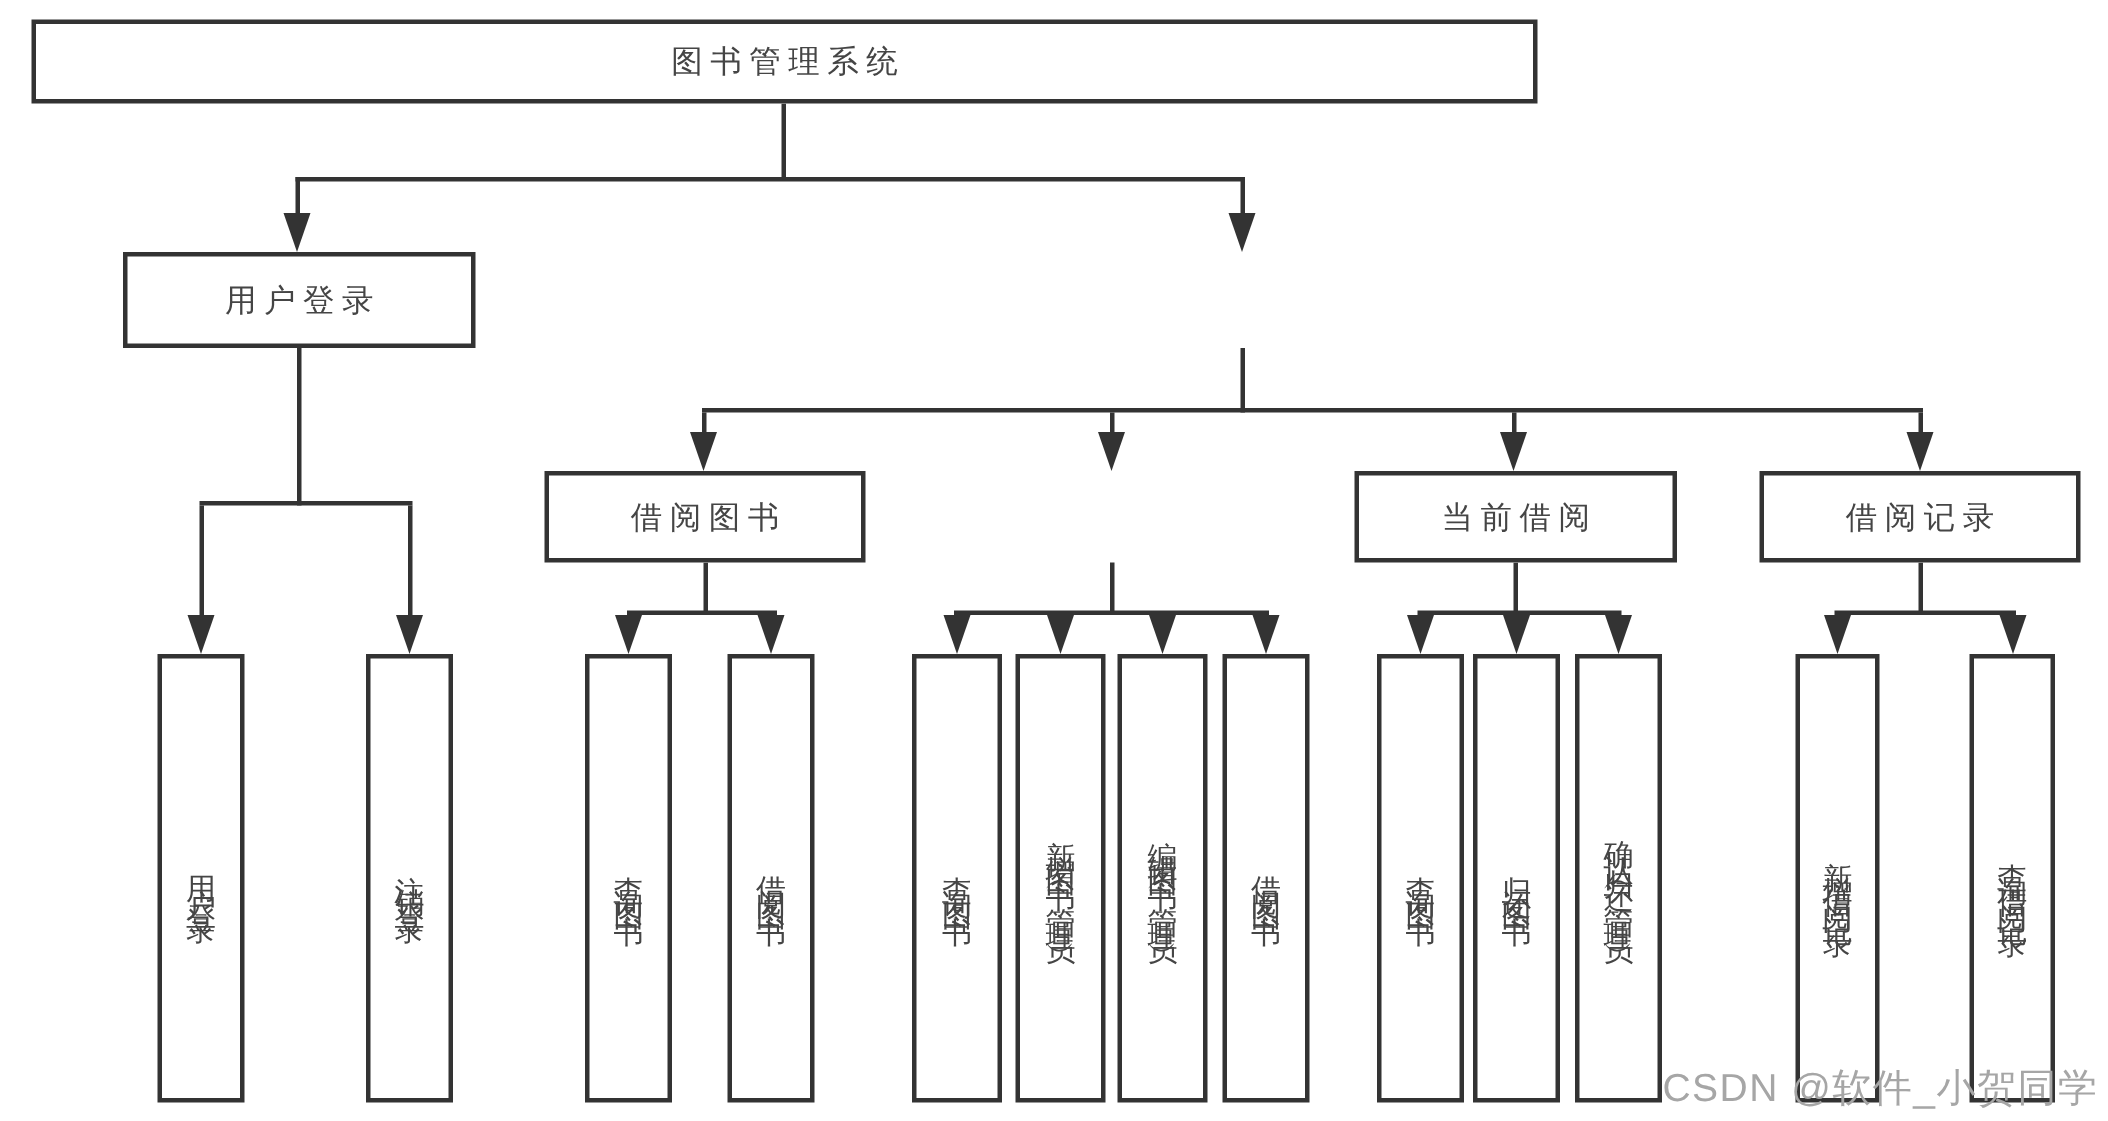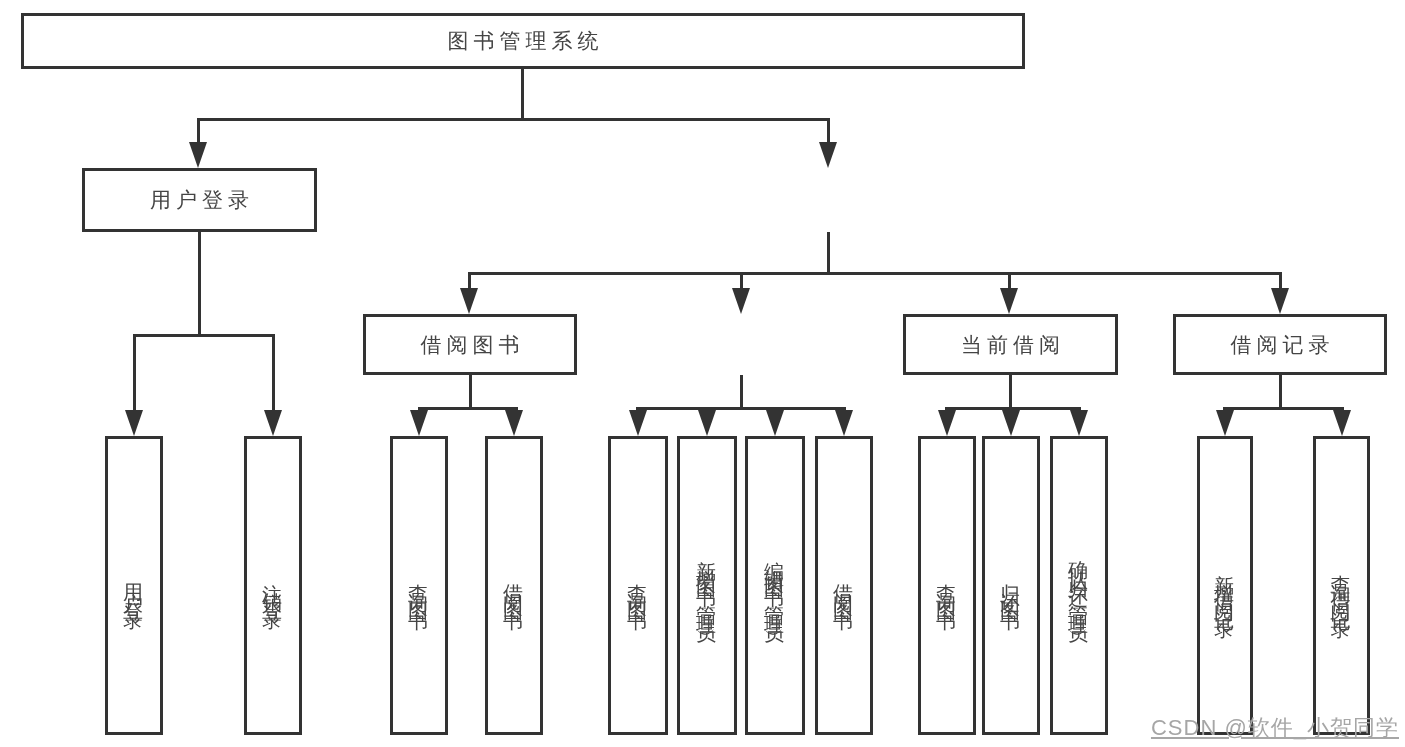--- a/index.html
+++ b/index.html
@@ -18,22 +18,22 @@
   }
   .vline,.hline{position:absolute;background:#333333;z-index:0;}
   .vline{width:3px;}
   .hline{height:3px;}
   .arrow{
     position:absolute;width:0;height:0;z-index:0;
     border-left:9px solid transparent;border-right:9px solid transparent;
     border-top:26px solid #333333;
   }
   .watermark{
-    position:absolute;right:6px;bottom:4px;font-size:22px;color:#a6a6a6;
-    letter-spacing:1px;z-index:5;white-space:nowrap;text-decoration:underline;
+    position:absolute;right:6px;bottom:4px;font-size:26px;color:#a6a6a6;
+    letter-spacing:1px;z-index:5;white-space:nowrap;
   }
 </style>
 </head>
 <body>
 
 <div class="canvas">
 
   <div class="vline" style="left:521px;top:69px;height:49px;"></div>
   <div class="hline" style="left:197px;top:118px;width:633px;"></div>
   <div class="vline" style="left:197px;top:118px;height:28px;"></div>

